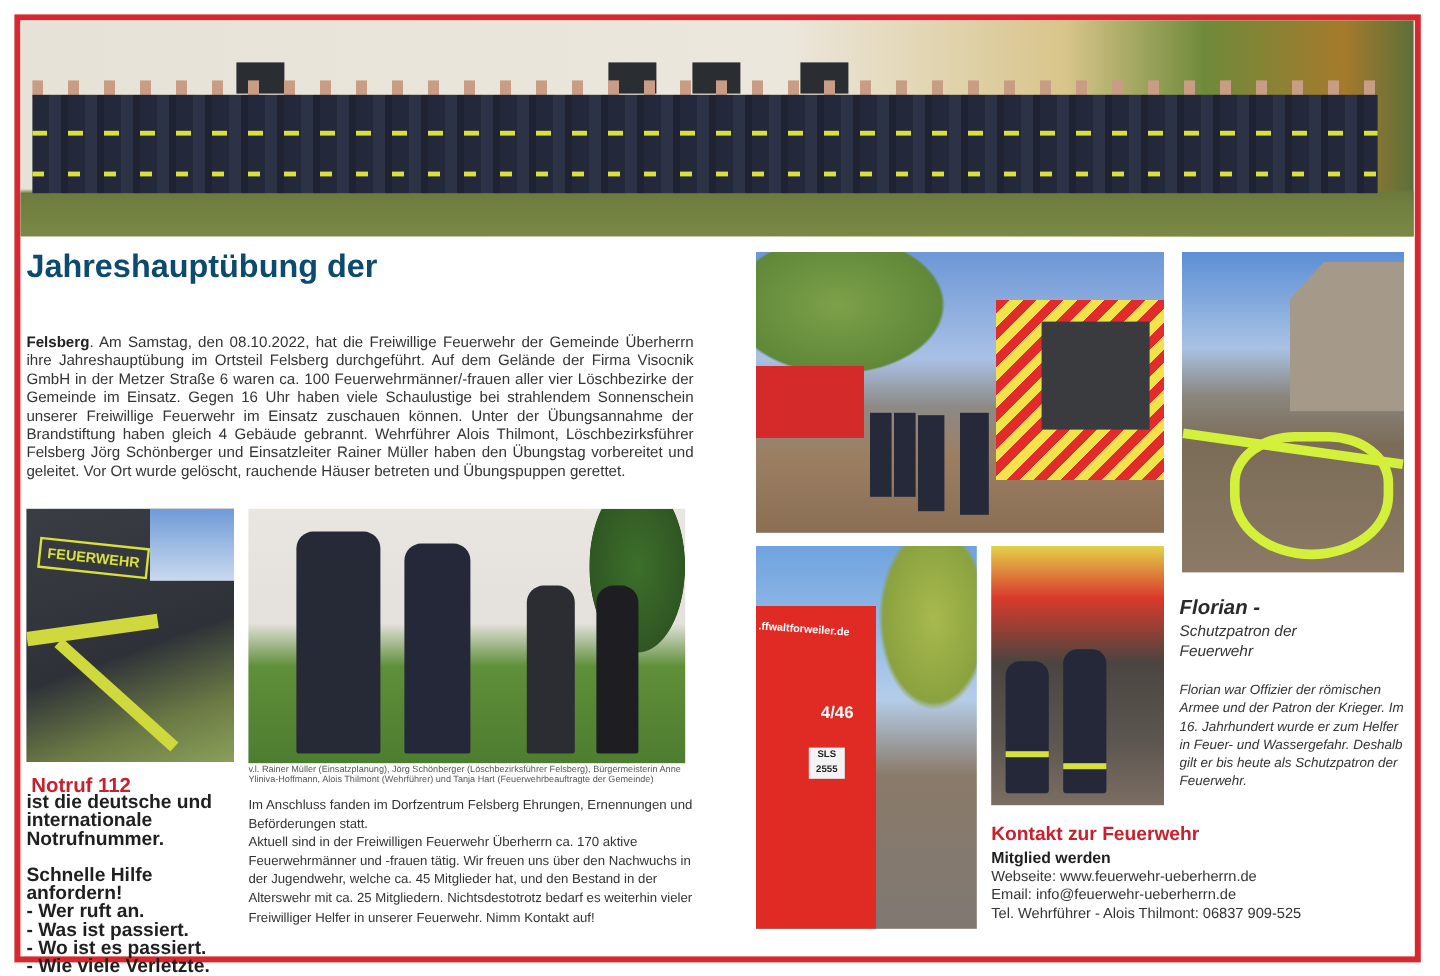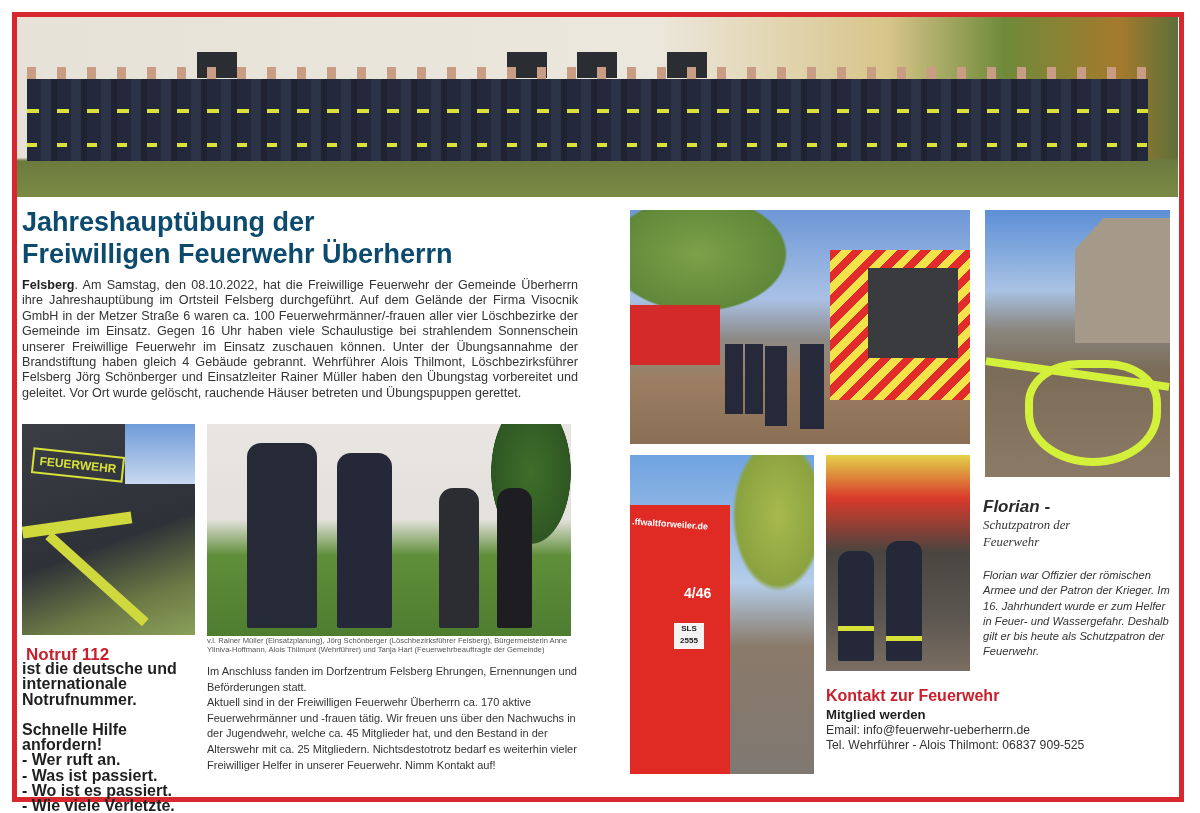--- a/index.html
+++ b/index.html
@@ -55,21 +55,21 @@
   .p-ladder .truck{position:absolute;left:0;top:50px;width:100px;height:269px;background:#e02a24;}
   .p-ladder .plate{position:absolute;left:44px;top:168px;width:30px;height:26px;background:#f3f3f3;color:#222;font-size:8px;font-weight:bold;text-align:center;line-height:12px;font-family:"Liberation Sans",sans-serif;}
   .p-ladder .num{position:absolute;left:54px;top:130px;color:#fff;font-weight:bold;font-size:14px;font-family:"Liberation Sans",sans-serif;}
   .p-ladder .url{position:absolute;left:2px;top:64px;color:#fff;font-weight:bold;font-size:9px;font-family:"Liberation Sans",sans-serif;transform:rotate(4deg);}
   .p-ladder .leaves{position:absolute;right:0;top:0;width:90px;height:150px;background:radial-gradient(ellipse at 60% 40%,#a8b94e,#8aa23f 55%,transparent 60%);}
   .p-equip{left:826px;top:455px;width:144px;height:216px;
     background:linear-gradient(180deg,#e3d24a 0%,#d93a2b 20%,#4a4540 45%,#5c5650 75%,#7b6e62 100%);}
   .p-equip .ff{position:absolute;bottom:10px;width:36px;height:110px;background:#242838;border-radius:12px 12px 2px 2px;}
   .p-equip .band{position:absolute;height:5px;background:#d8e03a;}
   .florian-title{position:absolute;left:983px;top:497px;width:190px;margin:0;font-family:"Liberation Sans",sans-serif;font-style:italic;font-size:17px;line-height:20px;color:#2b2b2b;}
-  .florian-sub{position:absolute;left:983px;top:517px;width:190px;margin:0;font-family:Liberation Serif, serif;font-style:italic;font-size:12.8px;line-height:17px;color:#333;}
+  .florian-sub{position:absolute;left:983px;top:517px;width:190px;margin:0;font-family:Liberation Sans, sans-serif;font-style:italic;font-size:12.8px;line-height:17px;color:#333;}
   .florian-body{position:absolute;left:983px;top:568px;width:192px;margin:0;font-family:"Liberation Sans",sans-serif;font-style:italic;font-size:11.2px;line-height:15.3px;color:#333;}
   .kontakt-title{position:absolute;left:826px;top:686px;margin:0;color:#c8202c;font-family:"Liberation Sans",sans-serif;font-weight:bold;font-size:16px;line-height:20px;}
   .kontakt-sub{position:absolute;left:826px;top:706px;margin:0;font-family:"Liberation Sans",sans-serif;font-weight:bold;font-size:13.2px;line-height:17px;color:#1f1f1f;}
   .kontakt-list{position:absolute;left:826px;top:723px;margin:0;padding:0;list-style:none;font-family:"Liberation Sans",sans-serif;font-size:12.2px;line-height:15.4px;color:#333;}
 </style>
 </head>
 <body>
 
 <div class="frame"></div>
 
@@ -79,21 +79,20 @@
   <div class="windows" style="left:560px;"></div>
   <div class="windows" style="left:650px;"></div>
   <div class="heads"></div>
   <div class="crowd"></div>
   <div class="stripe1"></div>
   <div class="stripe2"></div>
 </div>
 
 <h1 class="headline">
   <span>Jahreshauptübung der</span><br>
-  <span>Freiwilligen Feuerwehr Überherrn</span>
 </h1>
 
 <p class="intro"><b>Felsberg</b><span>. Am Samstag, den 08.10.2022, hat die Freiwillige Feuerwehr der Gemeinde Überherrn ihre Jahreshauptübung im Ortsteil Felsberg durchgeführt. Auf dem Gelände der Firma Visocnik GmbH in der Metzer Straße 6 waren ca. 100 Feuerwehrmänner/-frauen aller vier Löschbezirke der Gemeinde im Einsatz. Gegen 16 Uhr haben viele Schaulustige bei strahlendem Sonnenschein unserer Freiwillige Feuerwehr im Einsatz zuschauen können. Unter der Übungsannahme der Brandstiftung haben gleich 4 Gebäude gebrannt. Wehrführer Alois Thilmont, Löschbezirksführer Felsberg Jörg Schönberger und Einsatzleiter Rainer Müller haben den Übungstag vorbereitet und geleitet. Vor Ort wurde gelöscht, rauchende Häuser betreten und Übungspuppen gerettet.</span></p>
 
 <div class="photo p-jacket">
   <div class="sky"></div>
   <div class="patch">FEUERWEHR</div>
   <div class="band"></div>
   <div class="band2"></div>
 </div>
@@ -162,15 +161,16 @@
 <h3 class="florian-title">Florian -</h3>
 <div class="florian-sub">
   <div>Schutzpatron der</div>
   <div>Feuerwehr</div>
 </div>
 <p class="florian-body">Florian war Offizier der römischen Armee und der Patron der Krieger. Im 16. Jahrhundert wurde er zum Helfer in Feuer- und Wassergefahr. Deshalb gilt er bis heute als Schutzpatron der Feuerwehr.</p>
 
 <h2 class="kontakt-title">Kontakt zur Feuerwehr</h2>
 <div class="kontakt-sub">Mitglied werden</div>
 <ul class="kontakt-list">
+  <li>Webseite: www.feuerwehr-ueberherrn.de</li>
   <li>Email: info@feuerwehr-ueberherrn.de</li>
   <li>Tel. Wehrführer - Alois Thilmont: 06837 909-525</li>
 </ul>
 
 </body></html>

